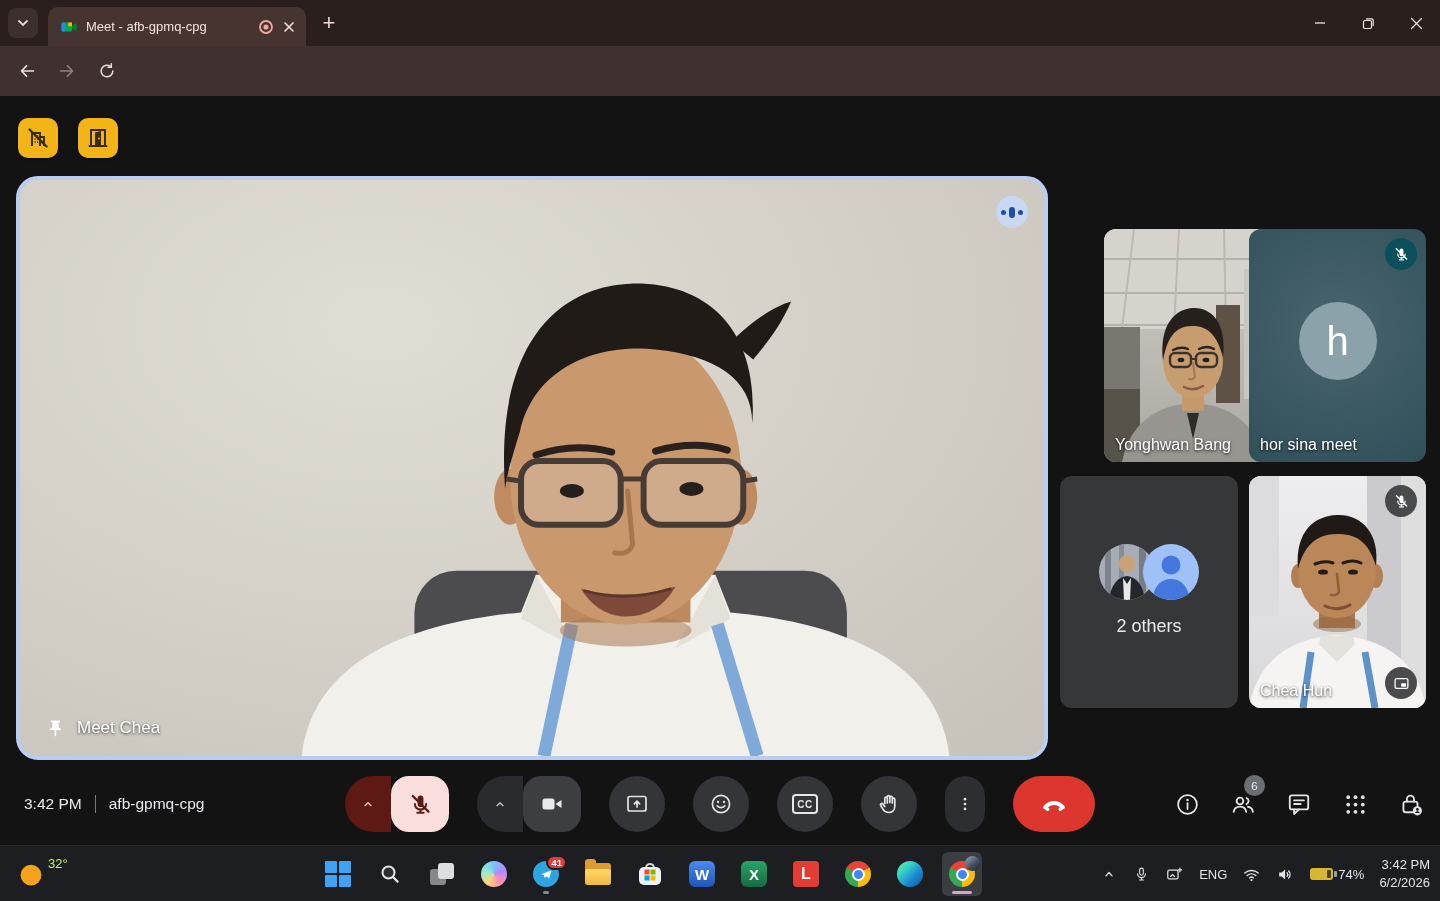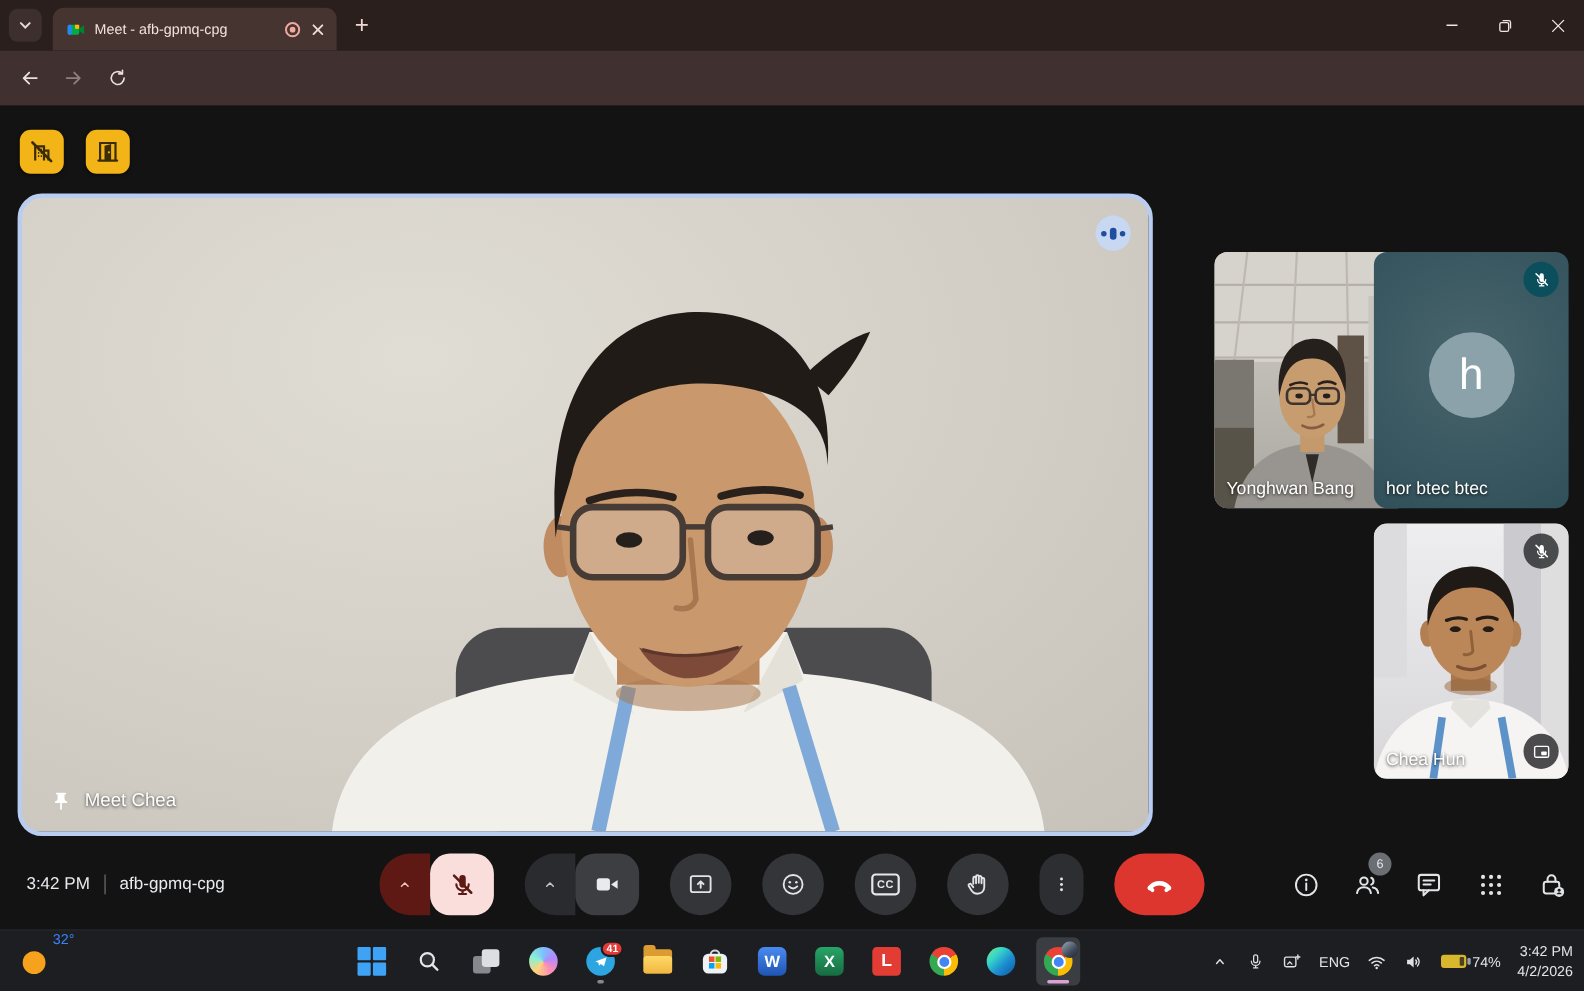--- a/index.html
+++ b/index.html
@@ -95,21 +95,21 @@
   .cb-right { position:absolute; right:16px; top:50%; transform:translateY(-50%);
     display:flex; align-items:center; gap:30px; }
   .rt-ic { position:relative; width:26px; height:26px; display:flex; align-items:center; justify-content:center; }
   .count-badge { position:absolute; top:-16px; right:-9px; width:21px; height:21px; border-radius:50%;
     background:#6b6e72; color:#e8eaed; font-size:11.5px; display:flex; align-items:center; justify-content:center; }
 
   
   .taskbar { position:absolute; left:0; top:845px; width:1440px; height:56px; background:#1c1e21;
     border-top:1px solid #26282c; }
   .weather { position:absolute; left:16px; top:0; height:56px; display:flex; align-items:center; gap:2px; }
-  .weather .temp { color:#3b82f6; font-size:13px; align-self:flex-start; }
+  .weather .temp { color:#bef264; font-size:13px; align-self:flex-start; margin-top:10px; }
   .tb-center { position:absolute; left:318px; top:0; height:56px; display:flex; align-items:center; gap:12px; }
   .tb-item { position:relative; width:40px; height:44px; display:flex; align-items:center; justify-content:center;
     border-radius:6px; }
   .tb-item.active { background:#3a3d41; }
   .tb-item.active::after { content:""; position:absolute; bottom:2px; left:50%; transform:translateX(-50%);
     width:20px; height:3px; border-radius:2px; background:#d8a3d4; }
   .run-dot { position:absolute; bottom:2px; left:50%; transform:translateX(-50%); width:6px; height:3px;
     border-radius:2px; background:#85888c; }
   .app-sq { width:26px; height:26px; border-radius:6px; display:flex; align-items:center; justify-content:center;
     color:#fff; font-weight:bold; font-size:15px; }
@@ -352,23 +352,46 @@
         <span>h</span>
       </div>
       <div class="mute-badge mb-teal">
         <svg width="17" height="17" viewBox="0 0 24 24">
           <path d="M12 14.5a2.8 2.8 0 0 0 2.8-2.8V6.2a2.8 2.8 0 1 0-5.6 0v5.5c0 1.55 1.25 2.8 2.8 2.8z" fill="#fff"></path>
           <path d="M6.8 11.5a5.2 5.2 0 0 0 10.4 0" stroke="#fff" stroke-width="1.7" fill="none" stroke-linecap="round"></path>
           <path d="M12 16.7v3M9.2 19.7h5.6" stroke="#fff" stroke-width="1.7" stroke-linecap="round"></path>
           <path d="M4.8 4l14.5 14.5" stroke="#fff" stroke-width="2" stroke-linecap="round"></path>
         </svg>
       </div>
-      <span class="tile-name">hor btec btec</span>
-    </div>
-
+      <span class="tile-name">hor sina meet</span>
+    </div>
+
+    <div class="side-tile t-others">
+      <div class="others-avs">
+        <span class="oav">
+          <svg width="56" height="56" viewBox="0 0 56 56">
+            <rect width="56" height="56" fill="#a6adb6"></rect>
+            <rect x="6" y="0" width="6" height="56" fill="#7d848d"></rect>
+              <rect x="20" y="0" width="5" height="56" fill="#868d96"></rect>
+              <rect x="40" y="0" width="7" height="56" fill="#767d86"></rect>
+            <circle cx="28" cy="20" r="8.5" fill="#c9a279"></circle>
+            <path d="M10 56 C12 40 19 33 28 32 C37 33 44 40 46 56 Z" fill="#23262b"></path>
+            <path d="M24 34 L28 40 L32 34 L31 56 H25 Z" fill="#e8e8e8"></path>
+          </svg>
+        </span>
+        <span class="oav">
+          <svg width="56" height="56" viewBox="0 0 56 56">
+            <rect width="56" height="56" fill="#9ec2f8"></rect>
+            <circle cx="28" cy="21" r="9.5" fill="#4478dd"></circle>
+            <path d="M9 56 C11 42 18 35 28 35 C38 35 45 42 47 56 Z" fill="#4478dd"></path>
+          </svg>
+        </span>
+      </div>
+      <div class="others-label">2 others</div>
+    </div>
 
     <div class="side-tile t-ravy">
       <svg class="person" viewBox="0 0 177 232">
         <rect x="118" y="0" width="34" height="232" fill="#cbcbcf"></rect>
         <rect x="152" y="0" width="25" height="232" fill="#dededf"></rect>
         <rect x="0" y="0" width="30" height="140" fill="#dcdcdf"></rect>
         <path d="M0 232 C8 184 42 162 88 159 C134 162 169 184 177 232 Z" fill="#f5f4f2"></path>
         <path d="M70 168 L88 186 L106 168 L104 160 H72 Z" fill="#e4e2dd"></path>
         <path d="M62 176 L54 232" stroke="#5d92c9" stroke-width="7"></path>
         <path d="M116 176 L126 232" stroke="#5d92c9" stroke-width="7"></path>
@@ -640,18 +663,18 @@
         <path d="M4 9.5v5h3.2l4.3 3.8V5.7L7.2 9.5z" fill="#dfe1e4"></path>
         <path d="M14 9.7a3.6 3.6 0 0 1 0 4.6" class="stw"></path>
         <path d="M16 7.5a6.8 6.8 0 0 1 0 9" class="stw"></path>
       </svg>
       <span class="battery-group">
         <span class="batt"></span>
         <span class="txt">74%</span>
       </span>
       <span class="clock">
         <div>3:42 PM</div>
-        <div>4/2/2026</div>
+        <div>6/2/2026</div>
       </span>
     </div>
   </div>
 
 </div>
 
 </body></html>

